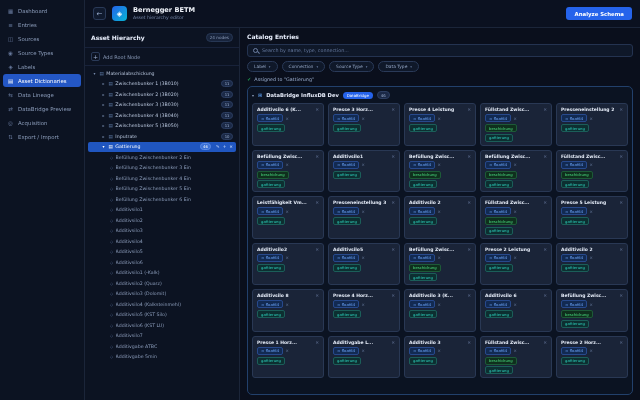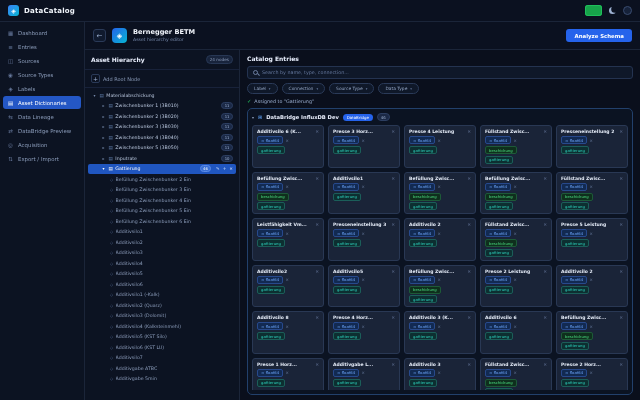--- a/index.html
+++ b/index.html
@@ -112,29 +112,20 @@
   .card-labels { display:flex; flex-direction:column; gap:1.5px; align-items:flex-start; }
   .pill { font-size:3.8px; padding:0.5px 3px; border-radius:2px; }
   .pill.teal { background:#0d2f31; color:#2dd4bf; border:1px solid #1b5e59; }
   .pill.green { background:#0f2f1d; color:#4ade80; border:1px solid #1d5a38; }
 </style>
 </head>
 <body>
 
 <div class="app">
 
-  <header class="topbar">
-    <span class="logo">◈</span>
-    <span class="app-name">DataCatalog</span>
-    <div class="topbar-right">
-      <span class="green-btn"></span>
-      <span class="moon"></span>
-      <span class="avatar"></span>
-    </div>
-  </header>
 
   <div class="body">
 
     <nav class="sidebar">
 
         <div class="side-item">
           <span class="s-icon">▦</span>
           <span>Dashboard</span>
         </div>
 

